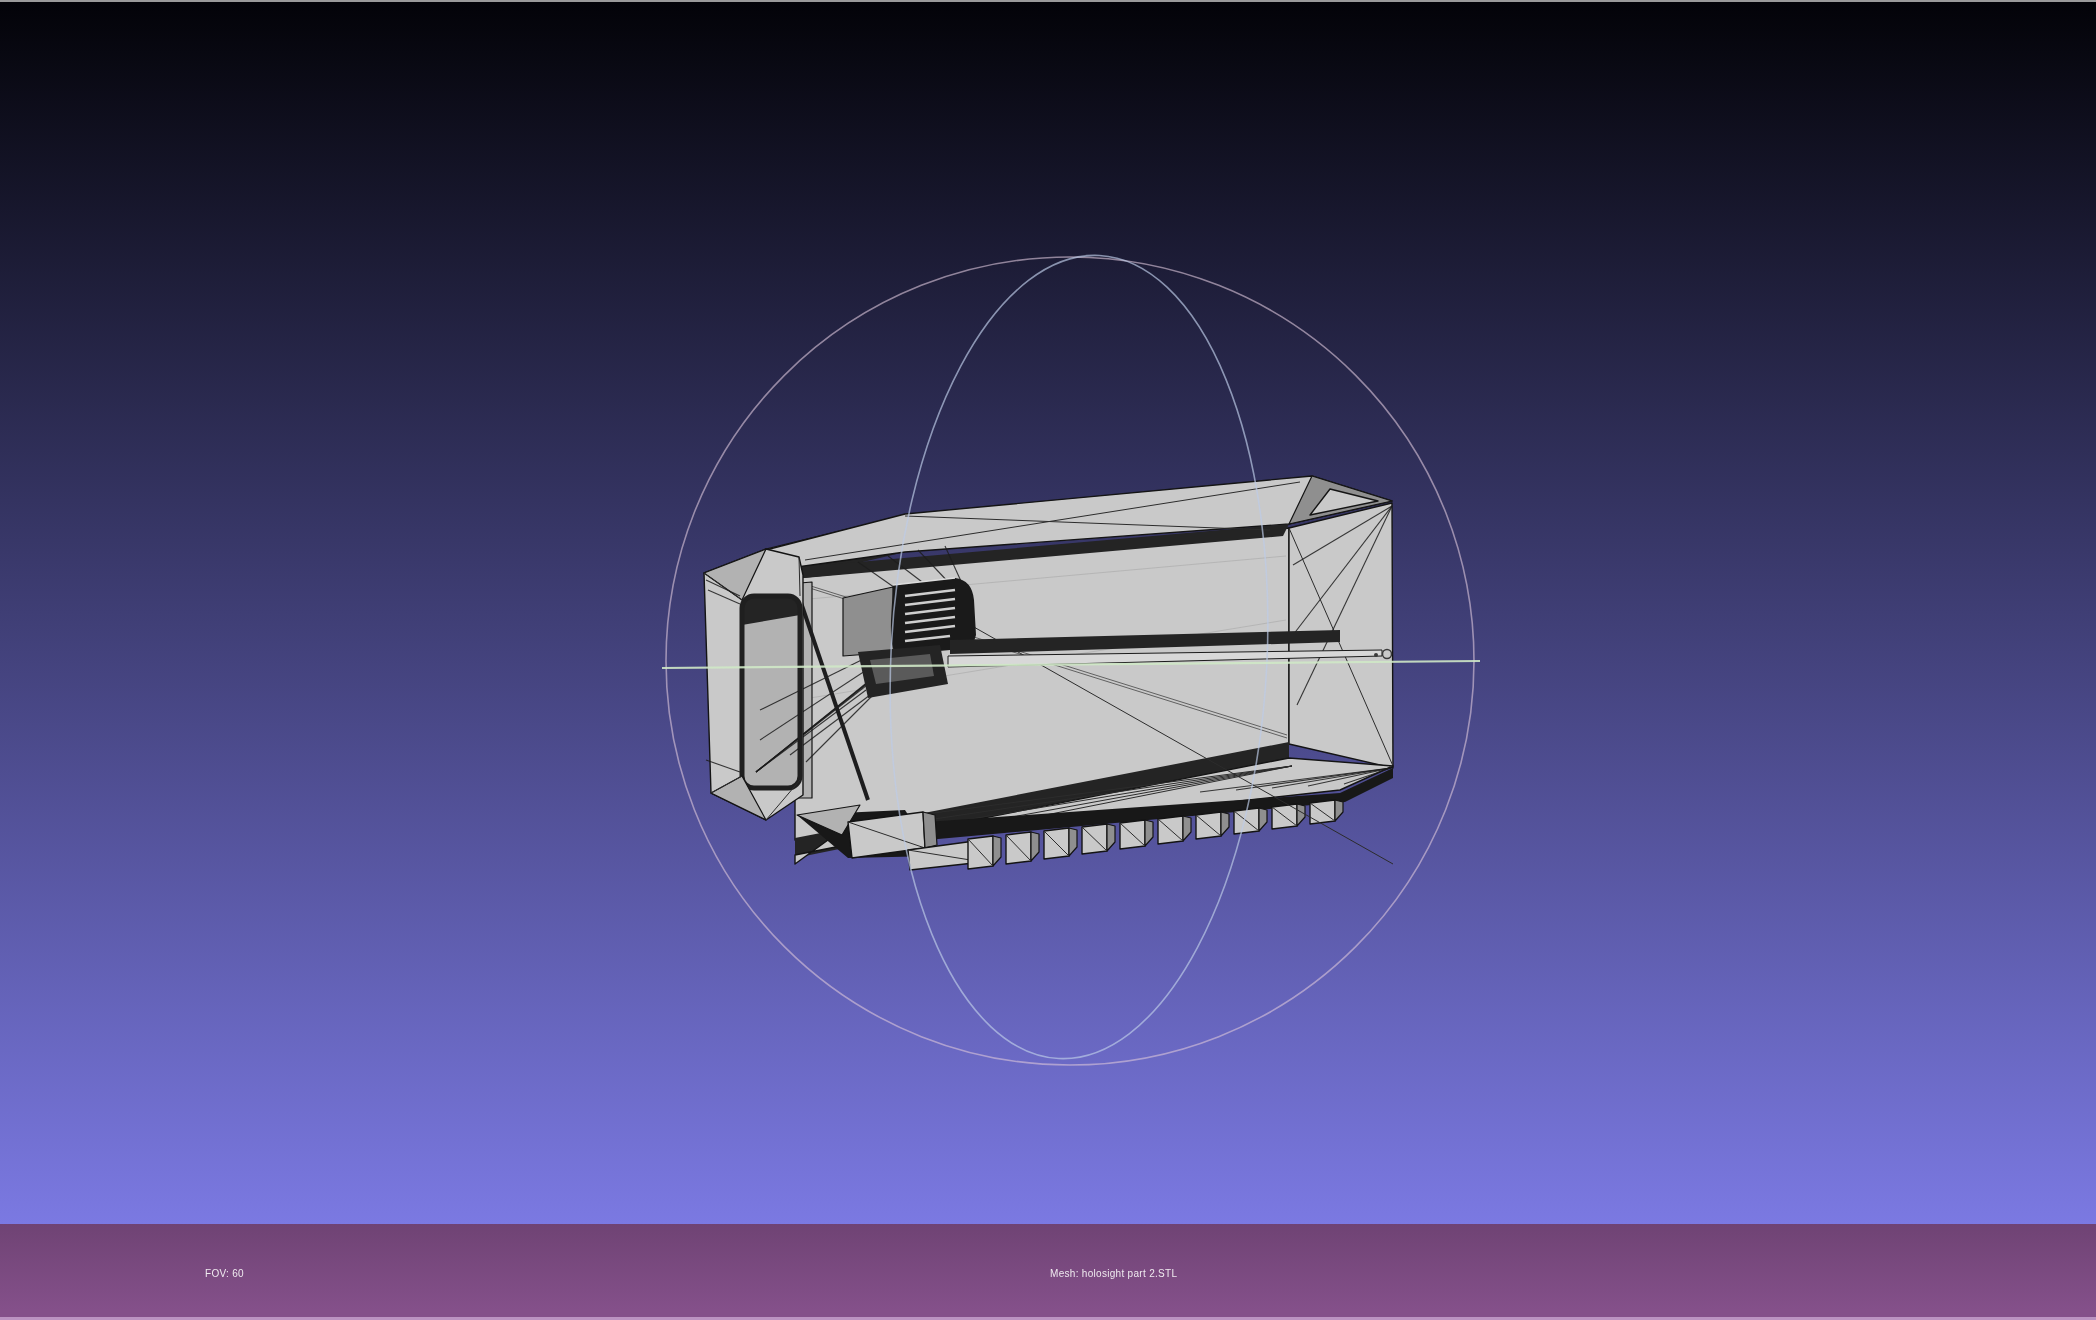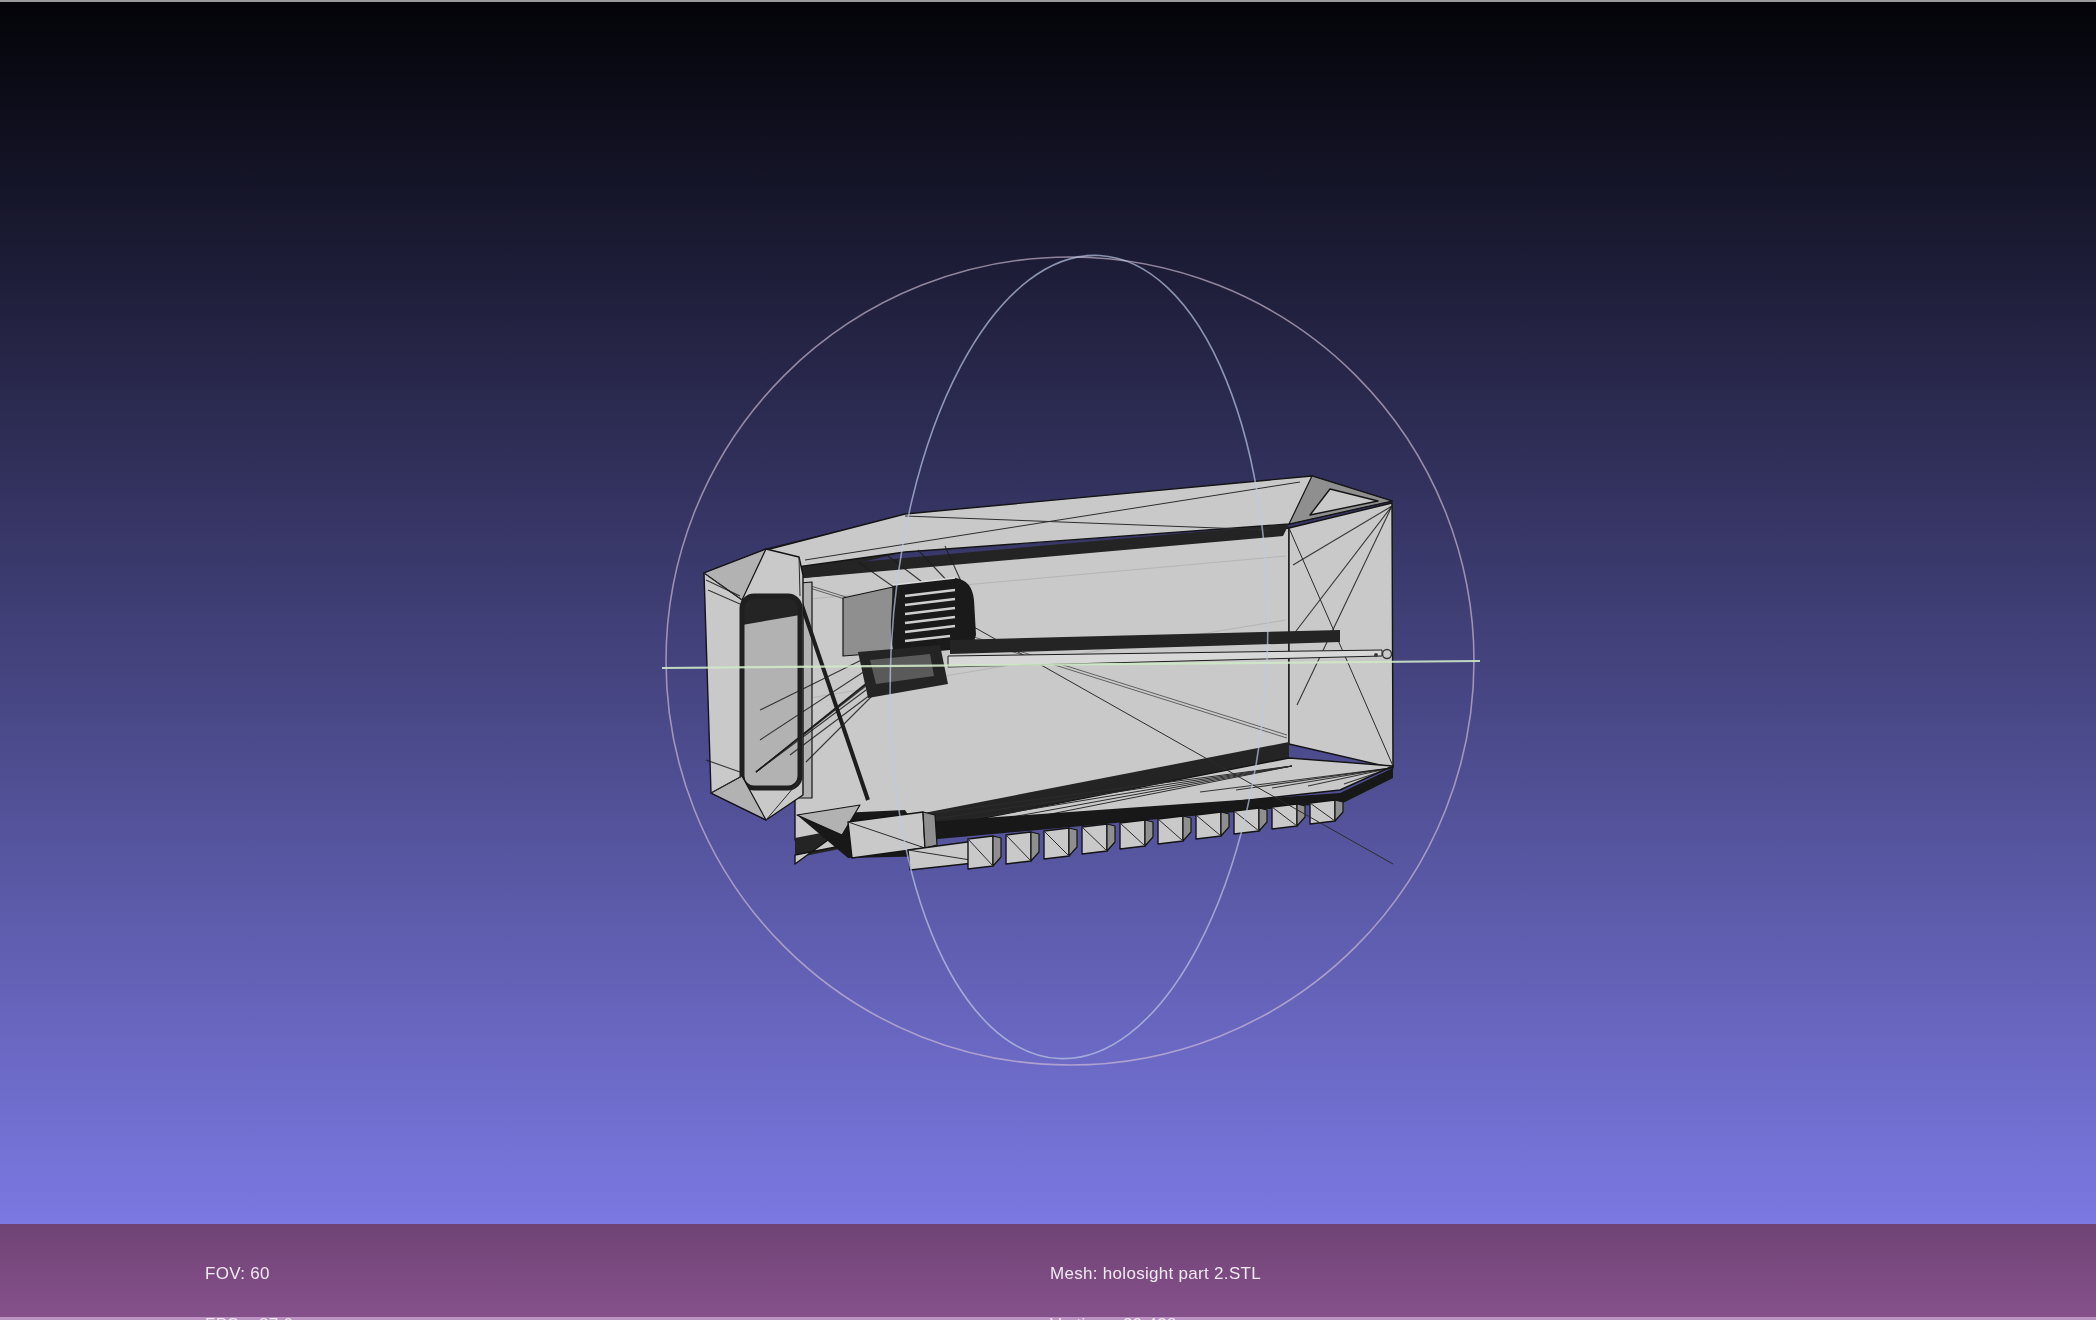--- a/index.html
+++ b/index.html
@@ -11,21 +11,21 @@
     position:relative;width:2096px;height:1224px;box-sizing:border-box;
     border-top:2px solid var(--window-border,#9a9a9a);
     background:linear-gradient(180deg,var(--bg-top,#030308) 0%,var(--bg-bottom,#7b79e2) 100%);
   }
   .viewport svg{position:absolute;left:0;top:-2px;width:2096px;height:1224px;}
   .statusbar{
     position:relative;width:2096px;height:96px;box-sizing:border-box;
     background:linear-gradient(180deg,var(--statusbar-top,#6f4374) 0%,var(--statusbar-bottom,#84508a) 92%);
     border-bottom:3px solid var(--statusbar-edge,#bb93c2);
     color:var(--status-text,#efeaef);
-    font-size:17px;line-height:17px;letter-spacing:.3px;
+    font-size:10px;line-height:17px;letter-spacing:.3px;
   }
   .stat-col{position:absolute;top:7px;white-space:pre;}
   .stat-left{left:205px;}
   .stat-right{left:1050px;}
   
   .f  {fill:var(--mesh-face,#c9c9c9);stroke:var(--mesh-edge,#141414);stroke-width:1.4;stroke-linejoin:round;}
   .fd {fill:var(--mesh-face-dim,#b2b2b2);stroke:var(--mesh-edge,#141414);stroke-width:1.2;stroke-linejoin:round;}
   .fk {fill:var(--mesh-face-dark,#8f8f8f);stroke:var(--mesh-edge,#141414);stroke-width:1.2;stroke-linejoin:round;}
   .sh {fill:var(--mesh-shadow,#242424);stroke:none;}
   .blk{fill:#181818;stroke:none;}

